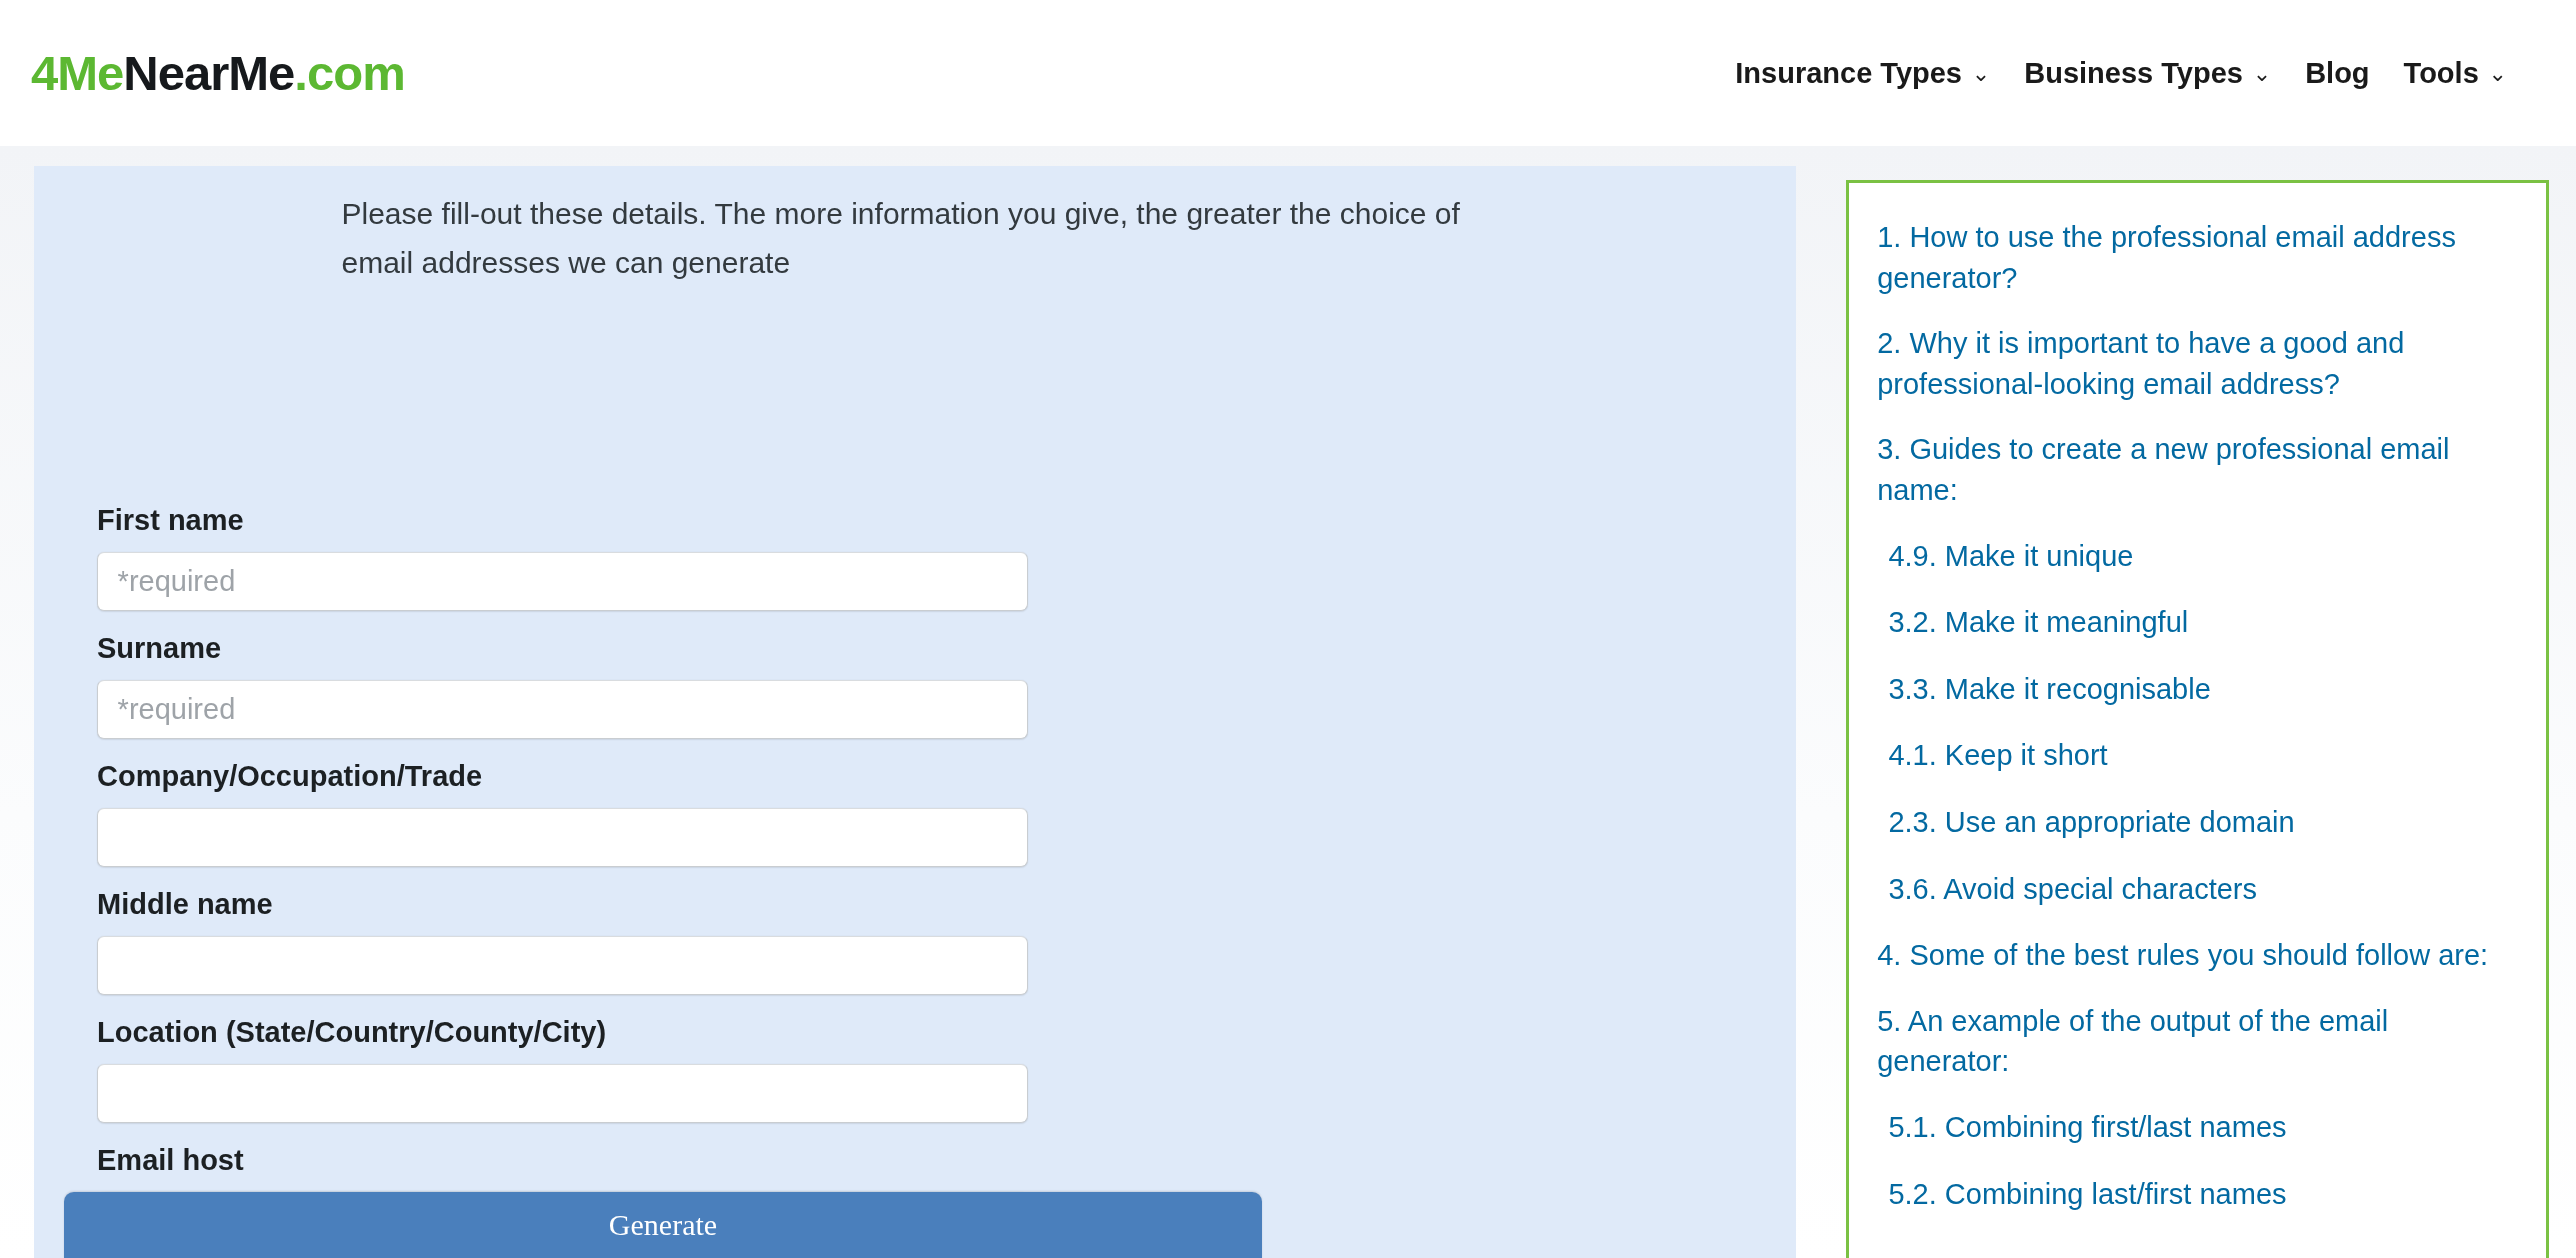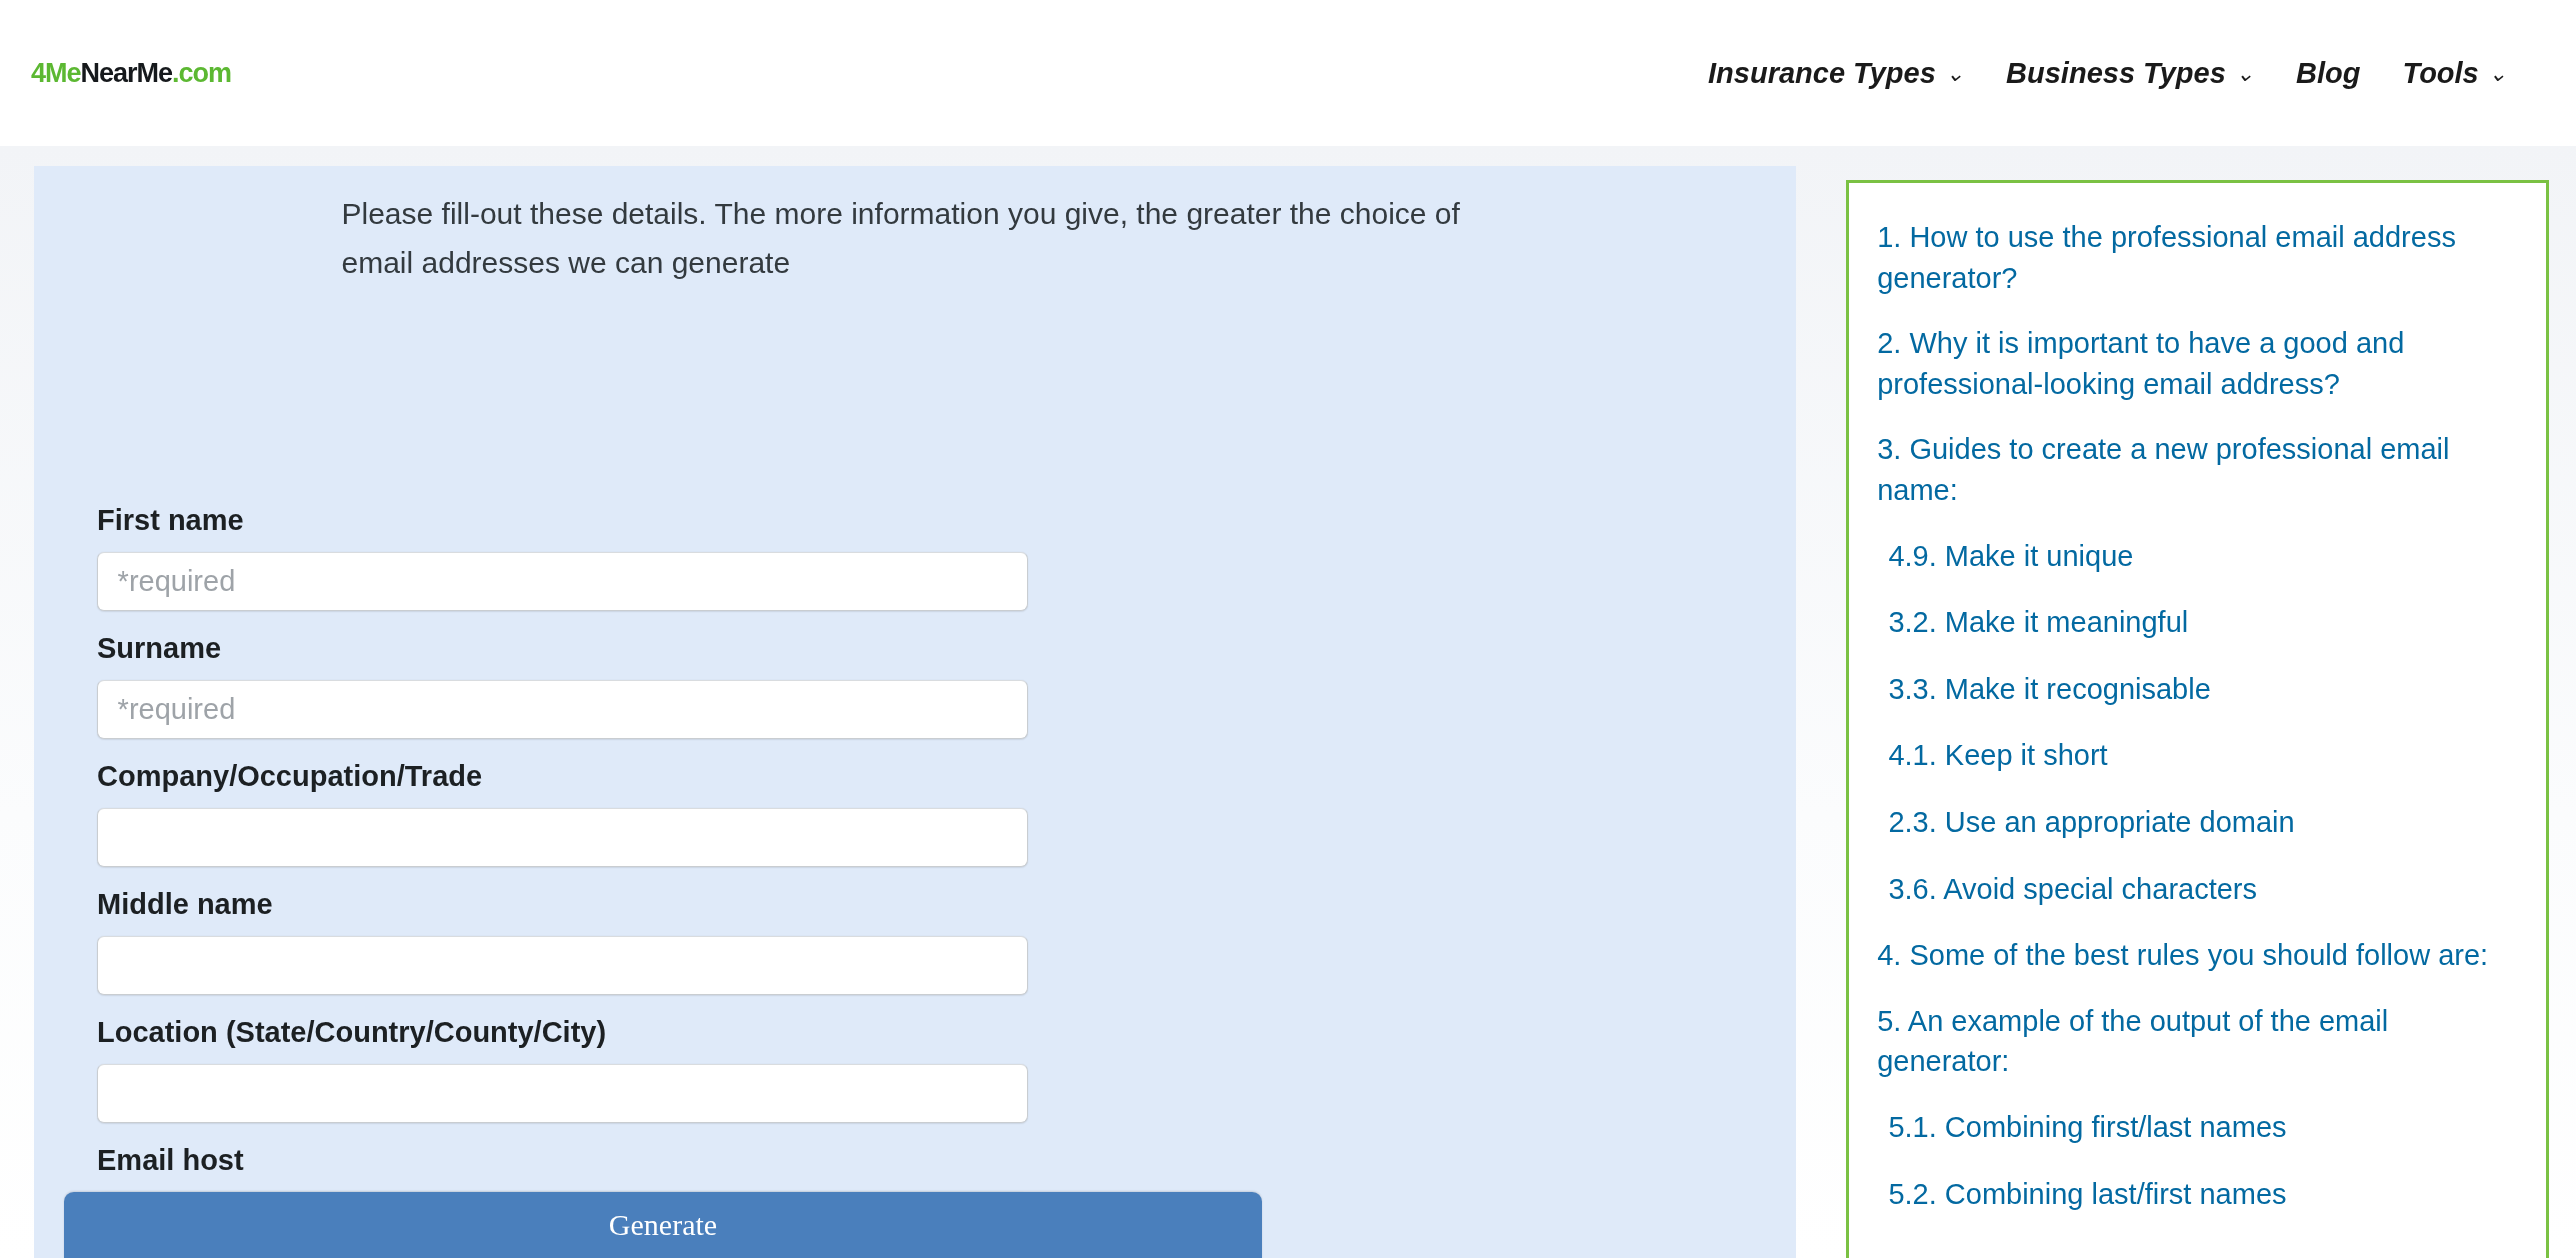--- a/index.html
+++ b/index.html
@@ -21,37 +21,36 @@
     height: 146px;
     background: #ffffff;
     display: flex;
     align-items: center;
     justify-content: space-between;
     padding: 0 34px 0 31px;
     z-index: 10;
   }
 
   .logo {
-    font-size: 27px;
+    font-size: 49px;
     font-weight: 700;
     letter-spacing: -1px;
     white-space: nowrap;
     line-height: 1;
     display: flex;
     align-items: baseline;
   }
   .logo .green { color: #5cb832; }
   .logo .dark  { color: #16191c; }
 
   .main-nav {
     display: flex;
     align-items: center;
-    gap: 8px;
+    gap: 0;
     padding-right: 35px;
-    font-style: italic;
   }
   .nav-item {
     display: flex;
     align-items: center;
     gap: 9.8px;
     font-size: 29px;
     font-weight: 700;
     color: #1a1a1a;
     white-space: nowrap;
     padding: 7px 17px;

